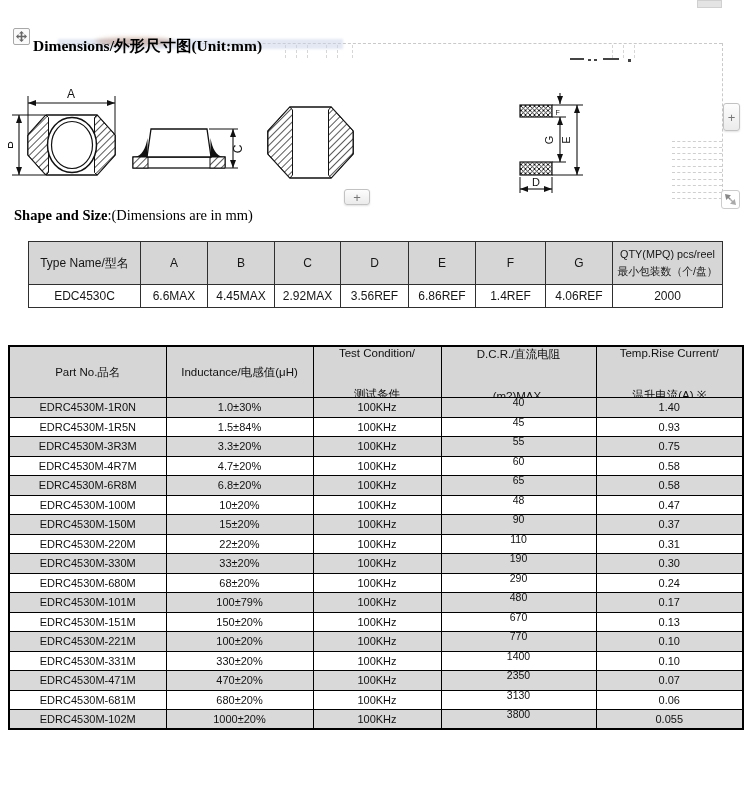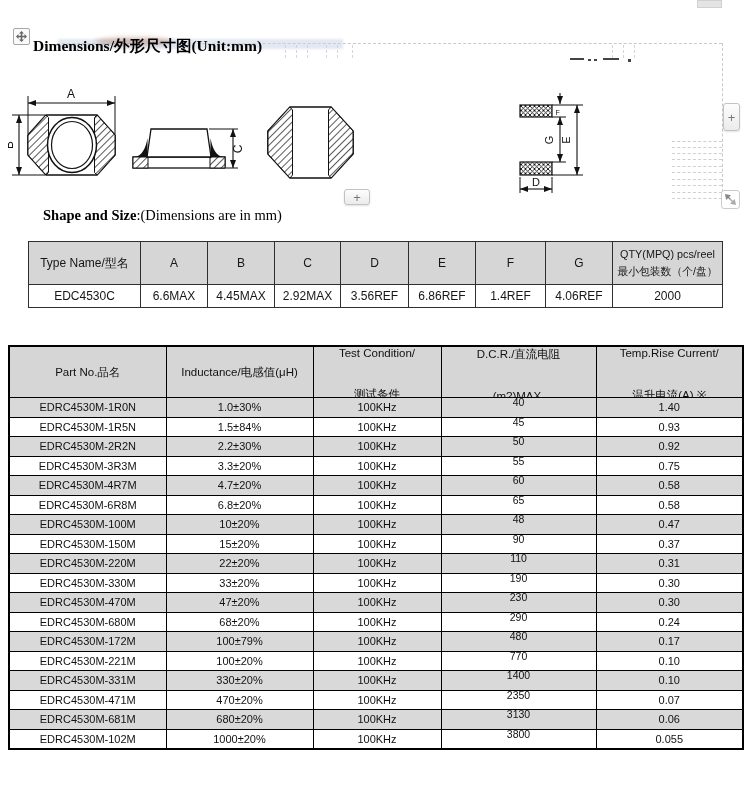--- a/index.html
+++ b/index.html
@@ -25,21 +25,21 @@
   .mark{position:absolute;background:#444;}
   .rdash{position:absolute;left:672px;width:50px;border-top:1px dashed #cfcfcf;}
 
   
   .doc-title{position:absolute;left:33px;top:36px;z-index:3;font-family:"Liberation Serif",serif;
              font-weight:bold;font-size:15.5px;color:#000;white-space:nowrap;}
   .title-highlight{position:absolute;left:58px;top:39px;width:285px;height:10px;
                    background:rgba(199,210,232,.5);filter:blur(1px);z-index:2;}
   .title-smudge{position:absolute;left:95px;top:37px;width:78px;height:9px;border-radius:50%;
                 background:rgba(160,90,55,.32);filter:blur(2px);z-index:2;}
-  .shape-size{position:absolute;left:43px;top:207px;font-family:"Liberation Serif",serif;
+  .shape-size{position:absolute;left:14px;top:207px;font-family:"Liberation Serif",serif;
               font-size:14.5px;color:#000;}
 
   
   .draw{position:absolute;}
   .draw text{font-family:"Liberation Sans",sans-serif;fill:#111;}
   .dimline{stroke:#111;stroke-width:1.1;}
   .thin{stroke:#111;stroke-width:1;}
 
   
   .dim-table{position:absolute;left:28px;top:241px;width:694px;border-collapse:collapse;
@@ -272,27 +272,20 @@
     </tr>
 
     <tr>
       <td>EDRC4530M-1R5N</td>
       <td>1.5±84%</td>
       <td>100KHz</td>
       <td><span class="dcr-val">45</span></td>
       <td>0.93</td>
     </tr>
 
-    <tr>
-      <td>EDRC4530M-2R2N</td>
-      <td>2.2±30%</td>
-      <td>100KHz</td>
-      <td><span class="dcr-val">50</span></td>
-      <td>0.92</td>
-    </tr>
 
     <tr>
       <td>EDRC4530M-3R3M</td>
       <td>3.3±20%</td>
       <td>100KHz</td>
       <td><span class="dcr-val">55</span></td>
       <td>0.75</td>
     </tr>
 
     <tr>
@@ -336,44 +329,44 @@
     </tr>
 
     <tr>
       <td>EDRC4530M-330M</td>
       <td>33±20%</td>
       <td>100KHz</td>
       <td><span class="dcr-val">190</span></td>
       <td>0.30</td>
     </tr>
 
-    <tr>
-      <td>EDRC4530M-470M</td>
-      <td>47±20%</td>
-      <td>100KHz</td>
-      <td><span class="dcr-val">230</span></td>
-      <td>0.30</td>
-    </tr>
 
     <tr>
       <td>EDRC4530M-680M</td>
       <td>68±20%</td>
       <td>100KHz</td>
       <td><span class="dcr-val">290</span></td>
       <td>0.24</td>
     </tr>
 
     <tr>
-      <td>EDRC4530M-172M</td>
+      <td>EDRC4530M-101M</td>
       <td>100±79%</td>
       <td>100KHz</td>
       <td><span class="dcr-val">480</span></td>
       <td>0.17</td>
     </tr>
 
+    <tr>
+      <td>EDRC4530M-151M</td>
+      <td>150±20%</td>
+      <td>100KHz</td>
+      <td><span class="dcr-val">670</span></td>
+      <td>0.13</td>
+    </tr>
 
     <tr>
       <td>EDRC4530M-221M</td>
       <td>100±20%</td>
       <td>100KHz</td>
       <td><span class="dcr-val">770</span></td>
       <td>0.10</td>
     </tr>
 
     <tr>

